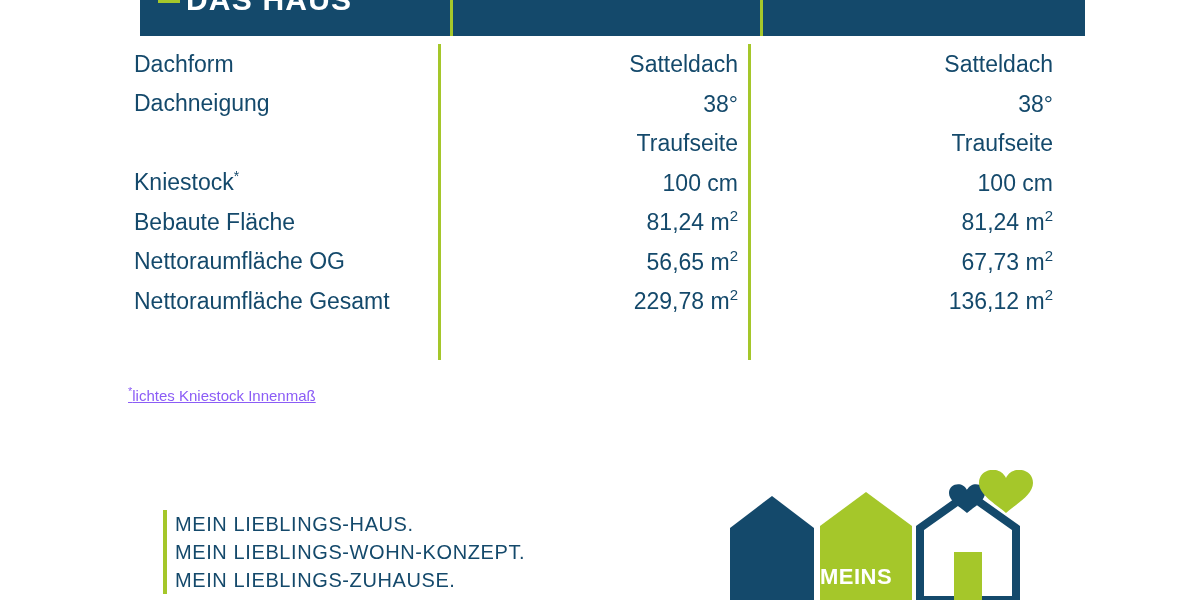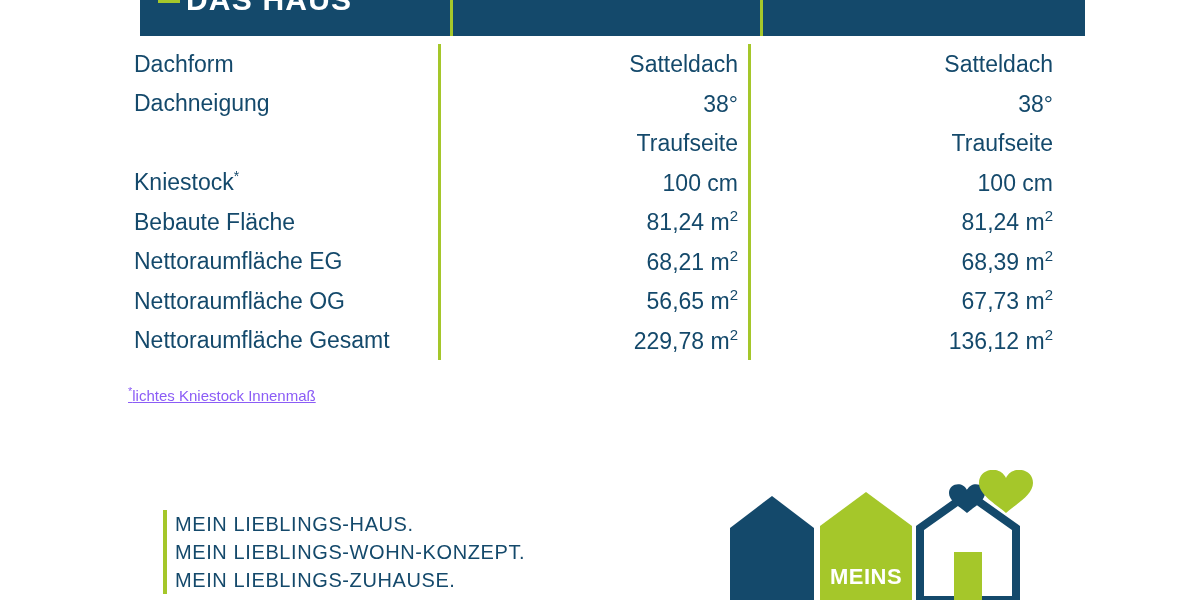--- a/index.html
+++ b/index.html
@@ -193,25 +193,20 @@
     <span class="cell-v1"><span>100 cm</span><sup></sup></span>
     <span class="cell-v2"><span>100 cm</span><sup></sup></span>
   </div>
 
   <div class="row">
     <span class="cell-label"><span>Bebaute Fläche</span><sup></sup></span>
     <span class="cell-v1"><span>81,24 m</span><sup>2</sup></span>
     <span class="cell-v2"><span>81,24 m</span><sup>2</sup></span>
   </div>
 
-  <div class="row">
-    <span class="cell-label"><span>Nettoraumfläche EG</span><sup></sup></span>
-    <span class="cell-v1"><span>68,21 m</span><sup>2</sup></span>
-    <span class="cell-v2"><span>68,39 m</span><sup>2</sup></span>
-  </div>
 
   <div class="row">
     <span class="cell-label"><span>Nettoraumfläche OG</span><sup></sup></span>
     <span class="cell-v1"><span>56,65 m</span><sup>2</sup></span>
     <span class="cell-v2"><span>67,73 m</span><sup>2</sup></span>
   </div>
 
   <div class="row">
     <span class="cell-label"><span>Nettoraumfläche Gesamt</span><sup></sup></span>
     <span class="cell-v1"><span>229,78 m</span><sup>2</sup></span>
@@ -245,16 +240,16 @@
       <rect x="234" y="82" width="28" height="48" fill="#a5c72a"></rect>
     </g>
 
     <g>
       <path d="M247 20 c-4,-9 -18,-7 -18,3 c0,8 11,14 18,20 c7,-6 18,-12 18,-20 c0,-10 -14,-12 -18,-3 z" fill="#14496b"></path>
     </g>
     <g>
       <path d="M286 8 c-6,-13 -27,-10 -27,5 c0,12 17,21 27,30 c10,-9 27,-18 27,-30 c0,-15 -21,-18 -27,-5 z" fill="#a5c72a"></path>
     </g>
   </svg>
-  <div style="position:absolute;left:100px;top:56px;width:92px;height:74px;display:flex;align-items:flex-end;justify-content:center;">
+  <div style="position:absolute;left:100px;top:56px;width:92px;height:74px;display:flex;align-items:flex-end;justify-content:flex-start;">
     <span style="color:#ffffff;font-size:22px;font-weight:700;letter-spacing:0.5px;padding-bottom:10px;">MEINS</span>
   </div>
 </div>
 
 </body></html>

